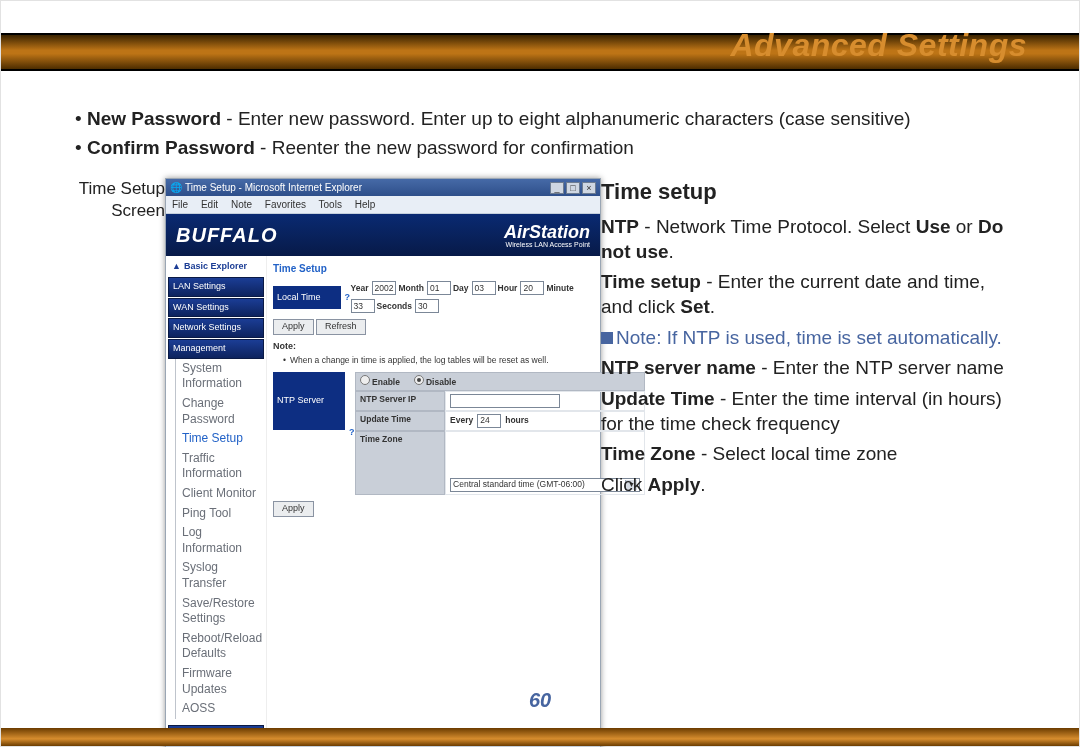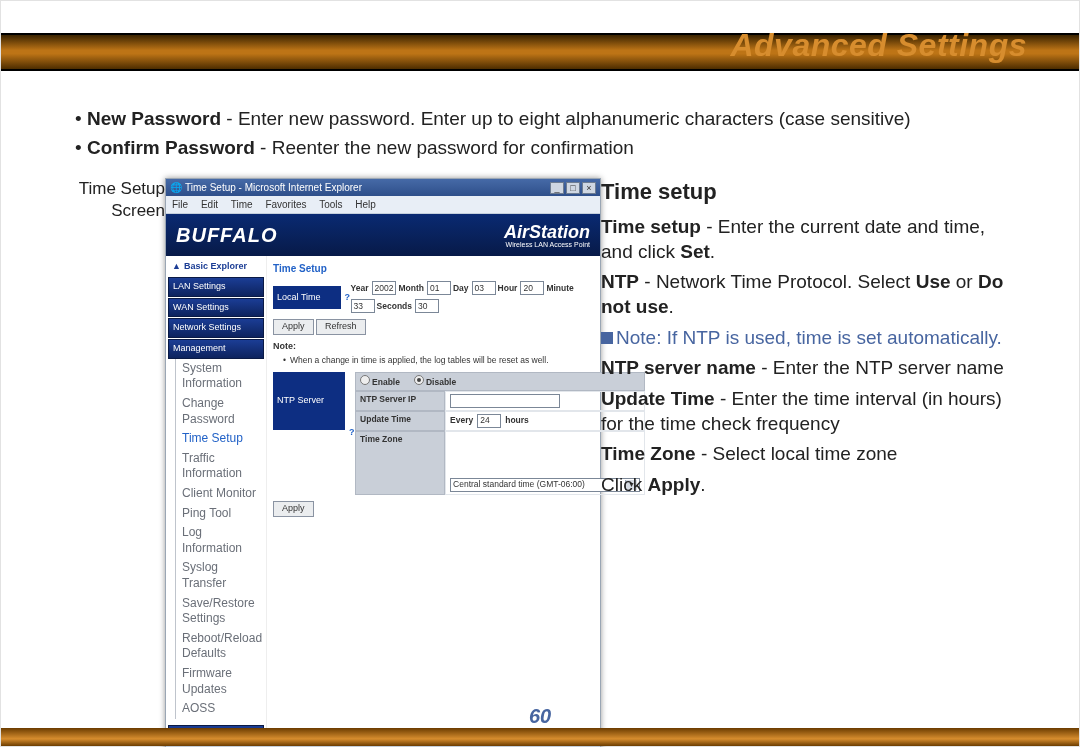--- a/index.html
+++ b/index.html
@@ -224,21 +224,21 @@
   .right-col {
     flex:1;
     font-size: 19px;
   }
   .right-col h3 { font-size: 22px; font-weight: bold; margin-bottom: 8px; }
   .right-col p { margin: 6px 0; }
   .right-col .note { color:#4765a0; }
   .right-col .sq { display:inline-block; width:12px; height:12px; background:#4765a0; margin-right:3px; vertical-align:baseline; }
   .pagenum {
     position:absolute;
-    bottom:18px;
+    bottom:34px;
     left:0; right:0;
     text-align:center;
     font-style:italic;
     font-weight:bold;
     color:#4765a0;
     font-size:20px;
   }
   .globe { width:10px; height:10px; border-radius:50%; background:#5ca45f; border:1px solid #3c7b3f; display:inline-block; margin-right:4px; }
 </style>
 </head>
@@ -272,21 +272,21 @@
           <span>🌐 <span>Time Setup - Microsoft Internet Explorer</span></span>
           <span class="ie-ctrls">
             <span class="ie-ctrl">_</span>
             <span class="ie-ctrl">□</span>
             <span class="ie-ctrl">×</span>
           </span>
         </div>
         <div class="ie-menus">
           <span>File</span>
           <span>Edit</span>
-          <span>Time</span>
+          <span>Note</span>
           <span>Favorites</span>
           <span>Tools</span>
           <span>Help</span>
         </div>
 
         <div class="buffalo-banner">
           <span class="buffalo-logo">BUFFALO</span>
           <span class="airstation">
             <span class="big">AirStation</span>
             <span class="small">Wireless LAN Access Point</span>
@@ -392,24 +392,24 @@
         </div>
         <div class="status-bar">
           <span>🌐 <span>Done</span></span>
           <span><span class="globe"></span><span>Internet</span></span>
         </div>
       </div>
 
       <div class="right-col">
         <h3>Time setup</h3>
         <p>
+          <b>NTP</b><span> - Network Time Protocol. Select </span><b>Use</b><span> or </span><b>Do not use</b><span>.</span>
+        </p>
+        <p>
           <b>Time setup</b><span> - Enter the current date and time, and click </span><b>Set</b><span>.</span>
-        </p>
-        <p>
-          <b>NTP</b><span> - Network Time Protocol. Select </span><b>Use</b><span> or </span><b>Do not use</b><span>.</span>
         </p>
         <p class="note">
           <span class="sq"></span><span>Note: If NTP is used, time is set automatically.</span>
         </p>
         <p>
           <b>NTP server name</b><span> - Enter the NTP server name</span>
         </p>
         <p>
           <b>Update Time</b><span> - Enter the time interval (in hours) for the time check frequency</span>
         </p>

